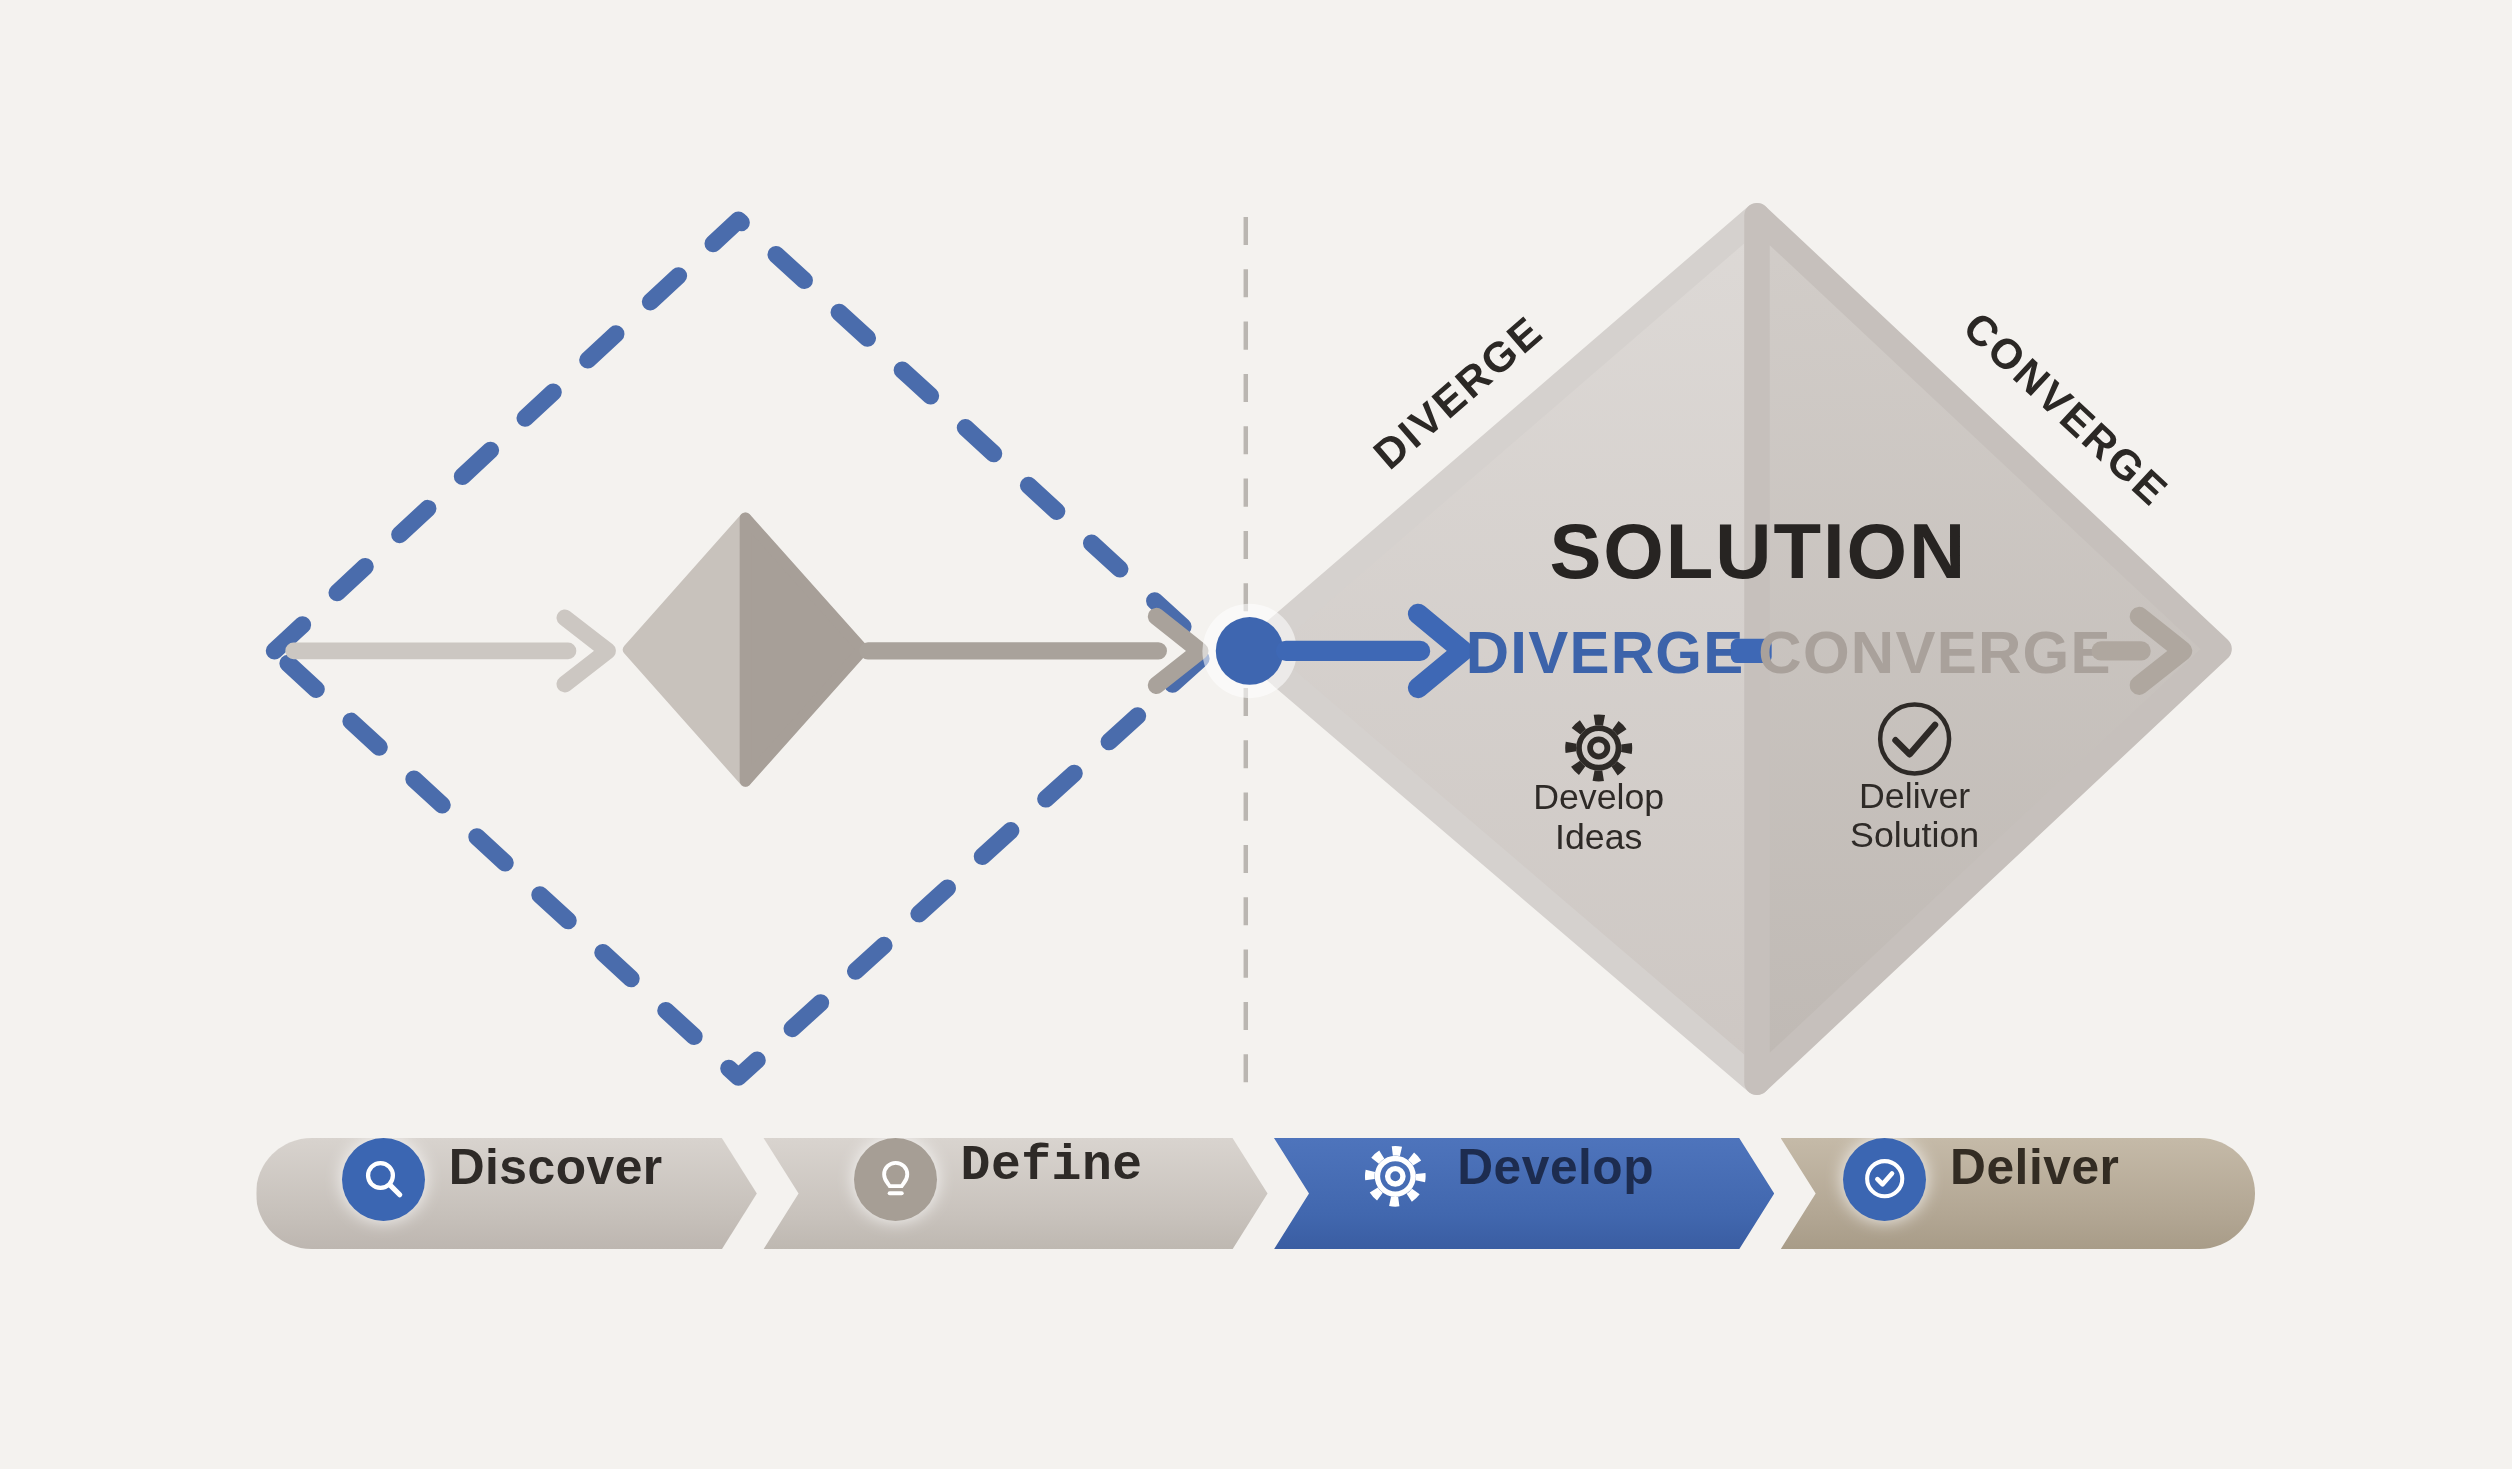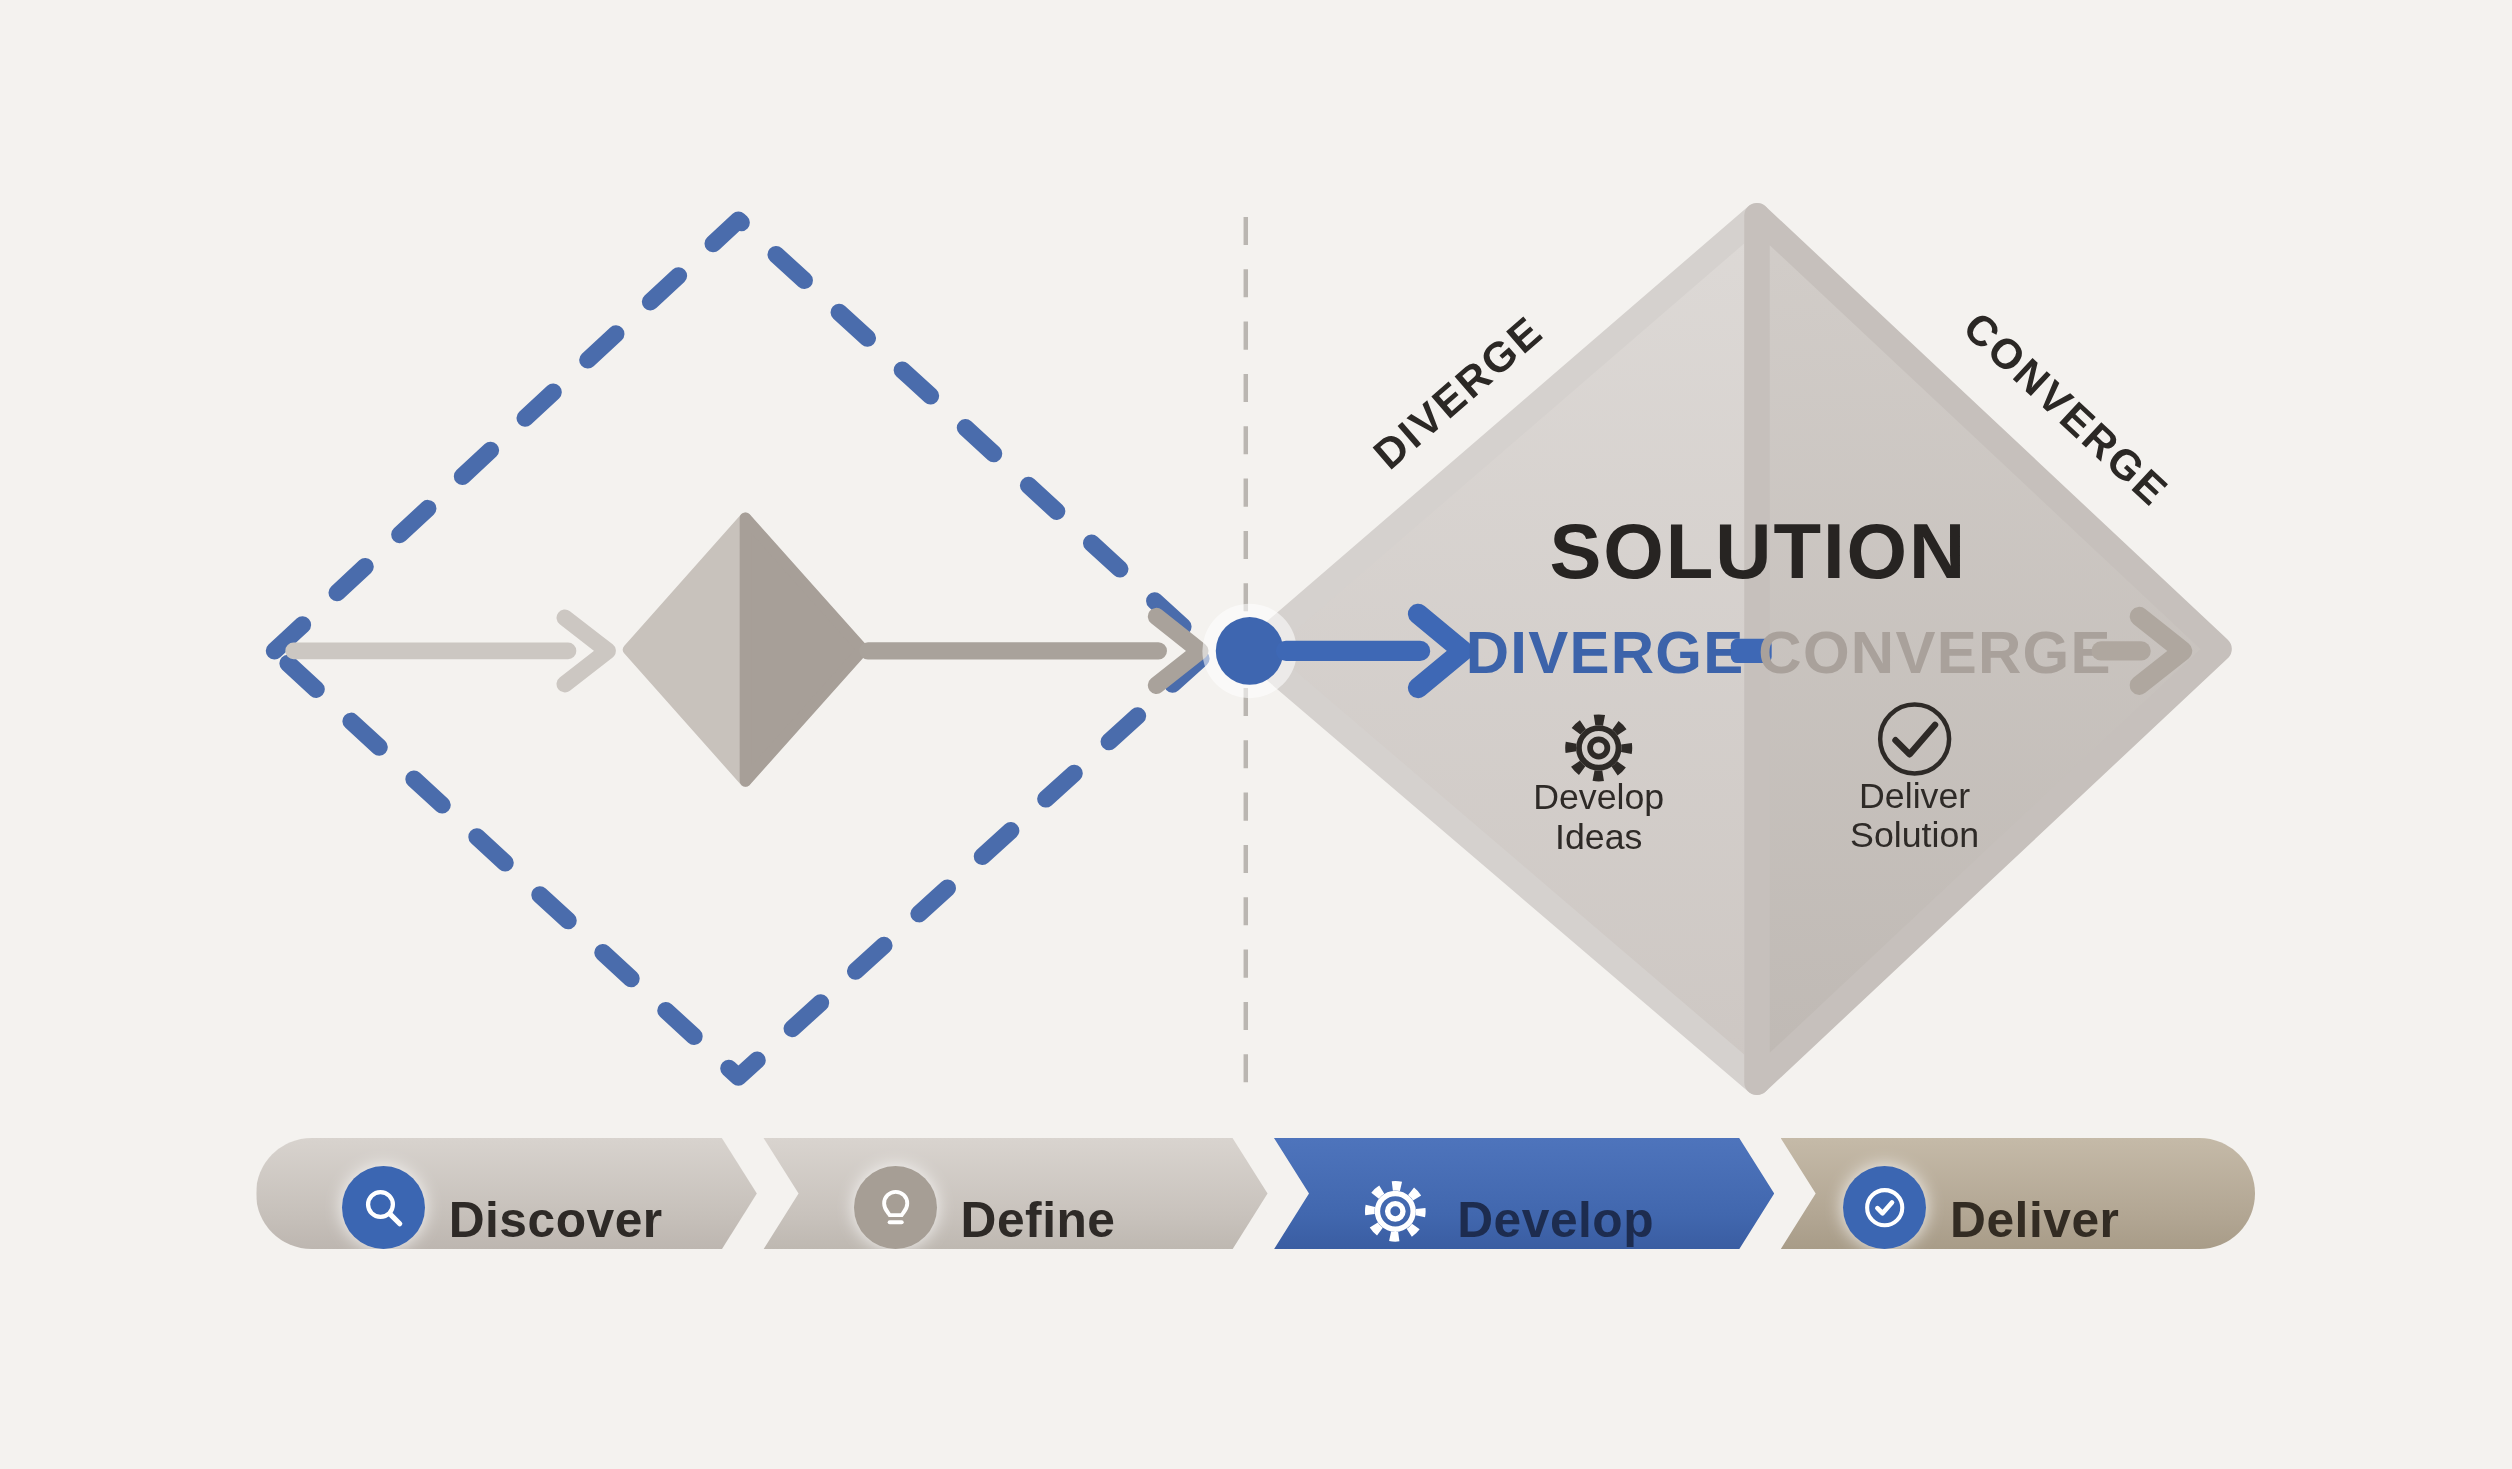--- a/index.html
+++ b/index.html
@@ -3,30 +3,30 @@
 <meta charset="utf-8">
 <style>
   html,body{margin:0;padding:0;width:100vw;height:100vh;overflow:hidden;
     background:#f4f2ef;
     font-family:"Liberation Sans","DejaVu Sans",sans-serif;}
   .stage{position:fixed;inset:0;}
   svg.diagram{position:absolute;inset:0;width:100%;height:100%;display:block;}
   svg text{font-family:"Liberation Sans","DejaVu Sans",sans-serif;}
 
   
-  .bar-step{position:absolute;top:77.45vh;height:7.60vh;display:flex;align-items:flex-end;box-sizing:border-box;}
+  .bar-step{position:absolute;top:77.45vh;height:7.60vh;display:flex;align-items:flex-start;box-sizing:border-box;}
   .bar-step .label{font-weight:bold;font-size:1.98vw;letter-spacing:.02vw;margin-left:.95vw;white-space:nowrap;}
   .step-discover{left:10.21vw;width:19.92vw;
     background:linear-gradient(180deg,#d8d3ce 0%,#c6c0ba 70%,#bdb6b0 100%);
     border-radius:2.24vw 0 0 2.24vw;padding-left:3.4vw;
     clip-path:polygon(0 0,calc(100% - 1.4vw) 0,100% 50%,calc(100% - 1.4vw) 100%,0 100%);}
   .step-define{left:30.39vw;width:20.07vw;
     background:linear-gradient(180deg,#d9d4cf 0%,#c8c2bc 70%,#beb8b1 100%);
     padding-left:3.6vw;
-    clip-path:polygon(0 0,calc(100% - 1.4vw) 0,100% 50%,calc(100% - 1.4vw) 100%,0 100%,1.4vw 50%);}
+    clip-path:polygon(0 0,calc(100% - 1.4vw) 0,100% 50%,calc(100% - 1.4vw) 100%,0 100%,1.4vw 50%);font-family:Liberation Mono, monospace;}
   .step-develop{left:50.71vw;width:19.92vw;
     background:linear-gradient(180deg,#4e74bc 0%,#4167ae 70%,#3a5da2 100%);
     padding-left:3.3vw;
     clip-path:polygon(0 0,calc(100% - 1.4vw) 0,100% 50%,calc(100% - 1.4vw) 100%,0 100%,1.4vw 50%);}
   .step-deliver{left:70.88vw;width:18.90vw;
     background:linear-gradient(180deg,#c5baa8 0%,#b2a693 70%,#a89c88 100%);
     border-radius:0 2.24vw 2.24vw 0;padding-left:2.5vw;
     clip-path:polygon(0 0,100% 0,100% 100%,0 100%,1.4vw 50%);}
   .step-discover .label,.step-define .label{color:#2e2a27;}
   .step-develop .label{color:#1d2c4f;}

